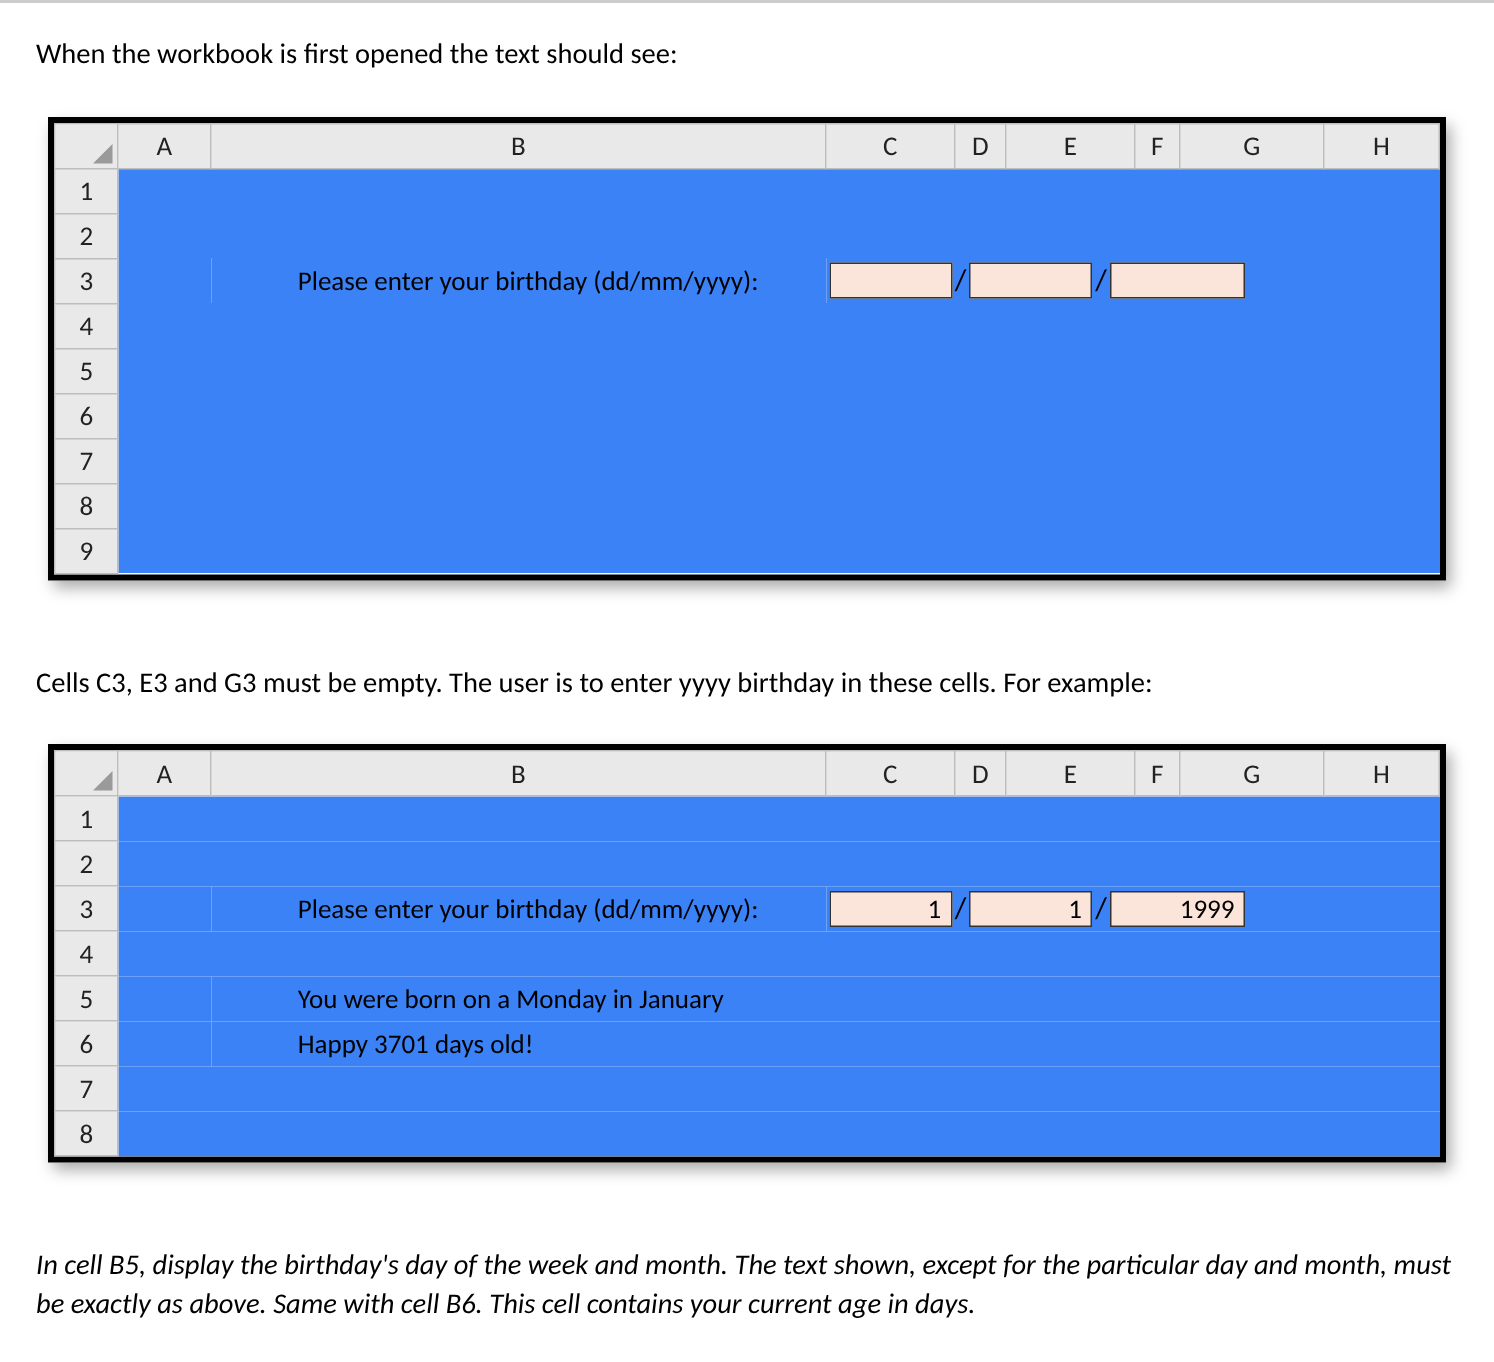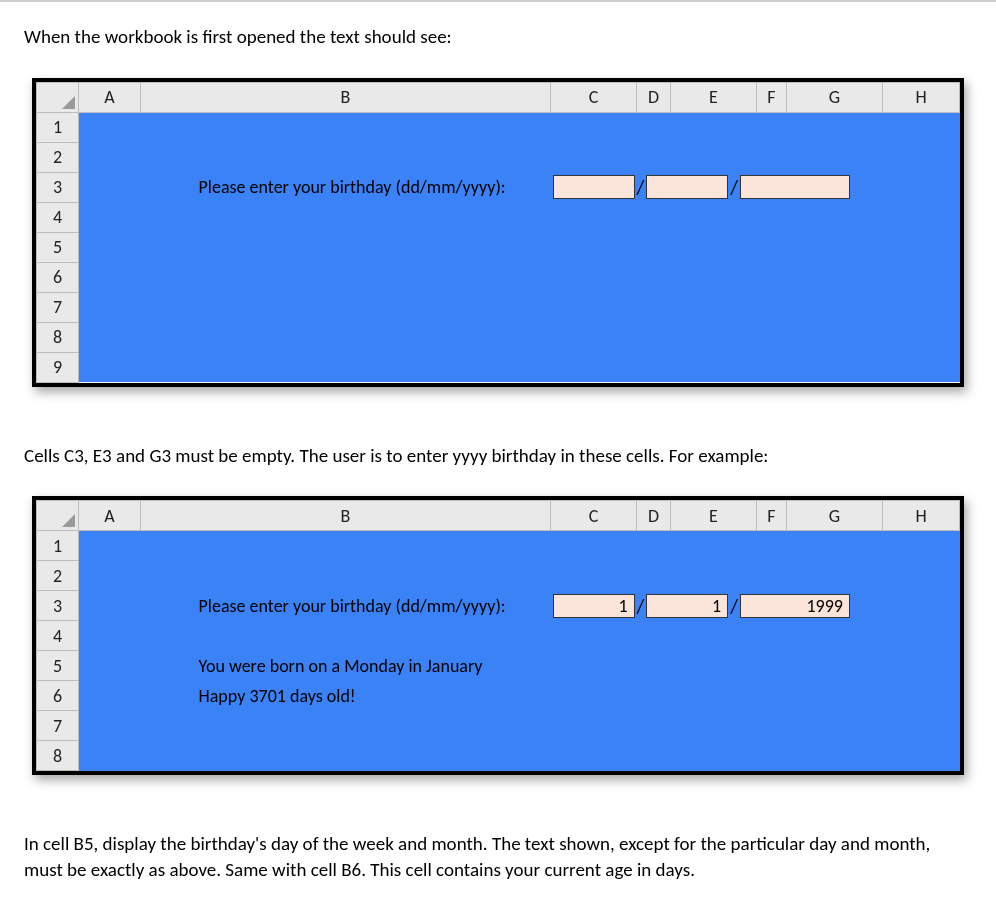--- a/index.html
+++ b/index.html
@@ -79,21 +79,21 @@
       border: 1px solid #333;
       background: #fbe5da;
       vertical-align: middle;
       line-height: 22px;
       text-align: right;
       padding-right: 6px;
       font-size: 18px;
     }
     .w-c { width: 82px; }
     .w-e { width: 82px; }
-    .w-g { width: 110px; }
+    .w-g { width: 90px; }
     .slash {
       display: inline-block;
       padding: 0 2px;
       font-size: 20px;
       vertical-align: middle;
     }
     .col-corner { width: 42px; }
     .col-A { width: 62px; }
     .col-B { width: 410px; }
     .col-C { width: 86px; }
@@ -245,13 +245,13 @@
           <td colspan="8"></td>
         </tr>
       <tr>
           <th>8</th>
           <td colspan="8"></td>
         </tr>
     </tbody>
   </table>
 </div>
 
-<p class="para" style="margin-bottom:18px;">In cell B5, display the birthday's day of the week and month. The text shown, except for the particular day and month, must be exactly as above. Same with cell B6. This cell contains your current age in days.</p>
+<p class="para" style="margin-bottom:18px;font-style:italic;">In cell B5, display the birthday's day of the week and month. The text shown, except for the particular day and month, must be exactly as above. Same with cell B6. This cell contains your current age in days.</p>
 
 </body></html>

